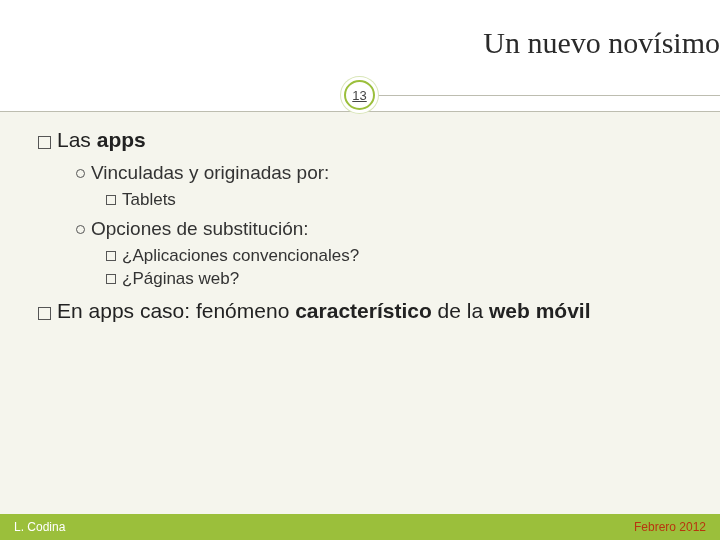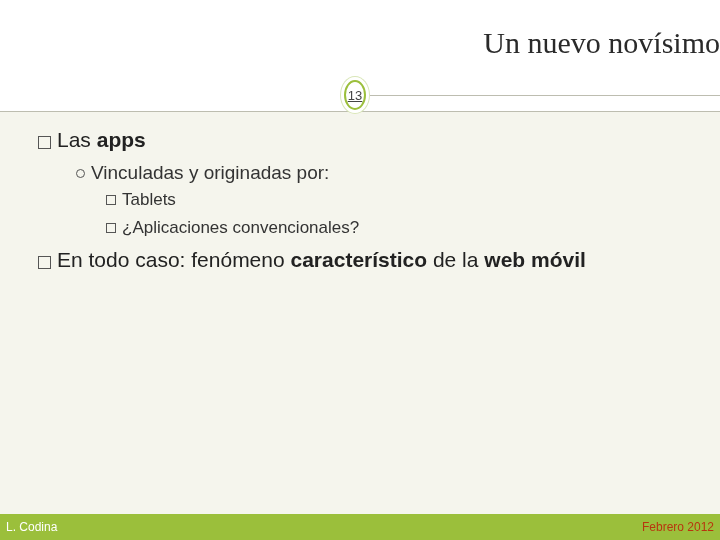--- a/index.html
+++ b/index.html
@@ -32,21 +32,21 @@
     top: 95px;
     left: 370px;
     right: 0;
     height: 1px;
     background: #bdbdb0;
   }
   .page-badge {
     position: absolute;
     top: 80px;
     left: 344px;
-    width: 22px;
+    width: 31px;
     height: 30px;
     border-radius: 50%;
     background: #ffffff;
     border: 2px solid #9bbf3b;
     box-shadow: 0 0 0 3px #ffffff, 0 0 0 4px #d9e6b8;
     display: flex;
     align-items: center;
     justify-content: center;
     font-size: 13px;
     color: #444;
@@ -124,21 +124,21 @@
   }
   .conclusion .txt b { font-weight: 700; }
   .footer-bar {
     position: absolute;
     left: 0; right: 0; bottom: 0;
     height: 26px;
     background: #9bbf3b;
     display: flex;
     justify-content: space-between;
     align-items: center;
-    padding: 0 6px;
+    padding: 0 14px;
     font-size: 12px;
   }
   .footer-left { color: #ffffff; }
   .footer-right { color: #b8350f; font-weight: 500; }
 </style>
 </head>
 <body>
 
 <div class="top-white"></div>
 
@@ -159,31 +159,39 @@
       <span class="marker-circle"></span>
       <span>Vinculadas y originadas por:</span>
     </div>
     <div class="lvl3-group">
       <div class="lvl3">
         <span class="marker-square-sm"></span>
         <span>Tablets</span>
       </div>
     </div>
 
+    <div class="lvl2">
+      <span class="marker-circle"></span>
+      <span>Opciones de substitución:</span>
+    </div>
     <div class="lvl3-group">
       <div class="lvl3">
         <span class="marker-square-sm"></span>
         <span>¿Aplicaciones convencionales?</span>
+      </div>
+      <div class="lvl3">
+        <span class="marker-square-sm"></span>
+        <span>¿Páginas web?</span>
       </div>
     </div>
   </div>
 
   <div class="conclusion">
     <span class="marker-square"></span>
-    <span class="txt"><span>En todo caso: fenómeno </span><b>característico</b><span> de la </span><b>web móvil</b></span>
+    <span class="txt"><span>En apps caso: fenómeno </span><b>característico</b><span> de la </span><b>web móvil</b></span>
   </div>
 
 </div>
 
 <div class="footer-bar">
   <span class="footer-left">L. Codina</span>
   <span class="footer-right">Febrero 2012</span>
 </div>
 
 </body></html>

